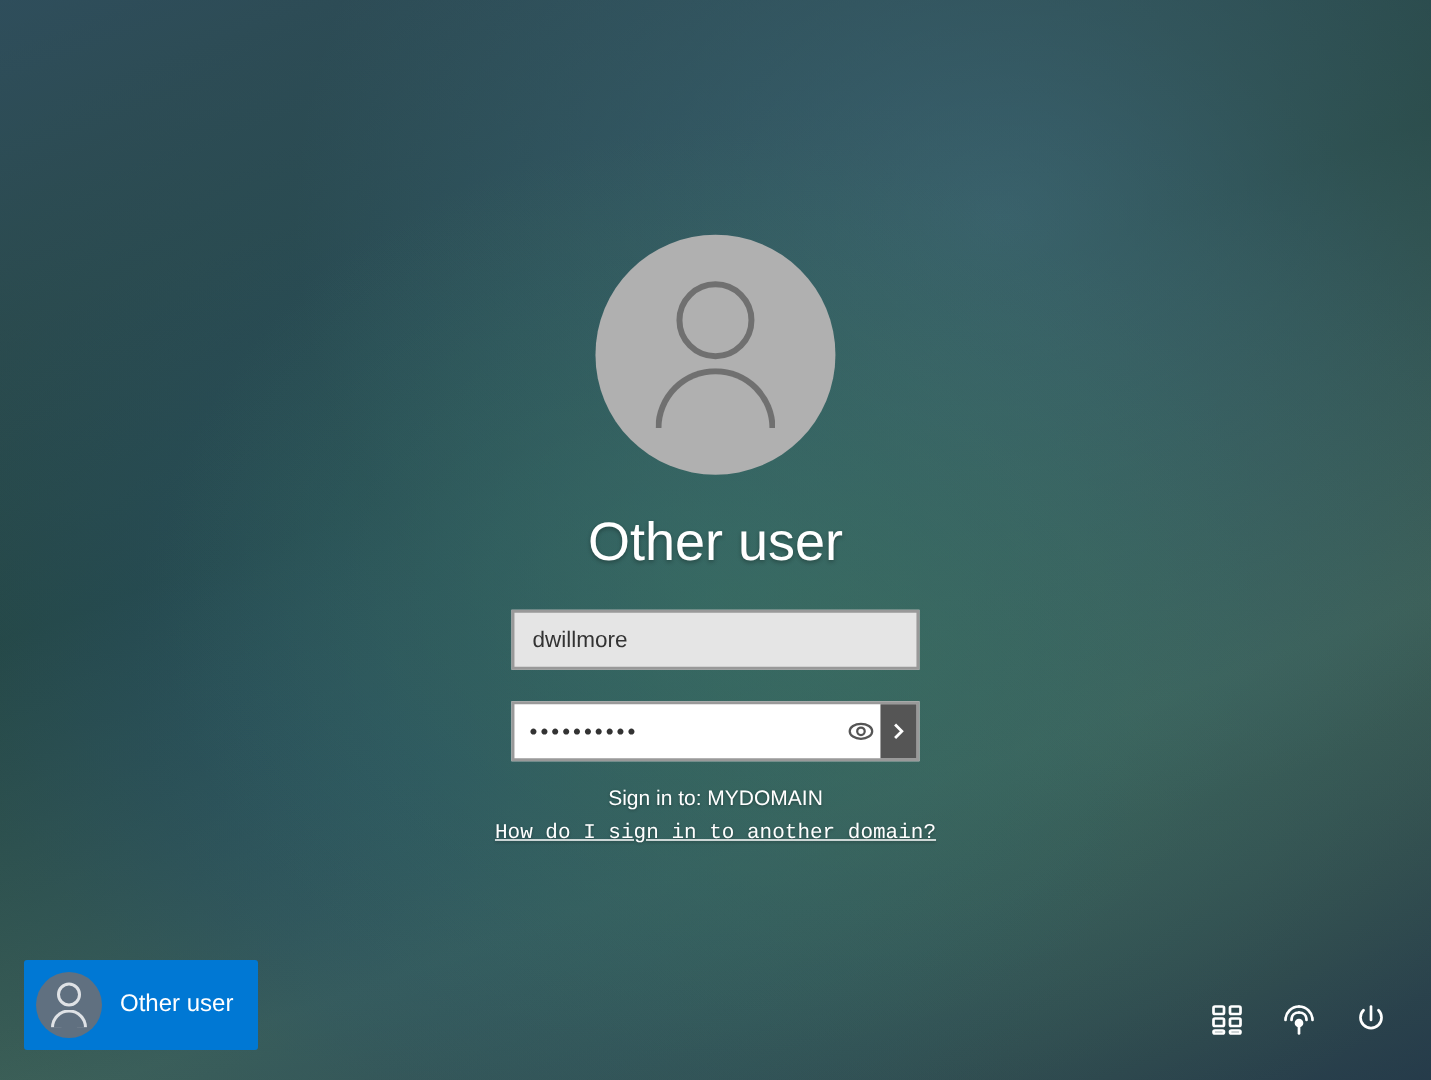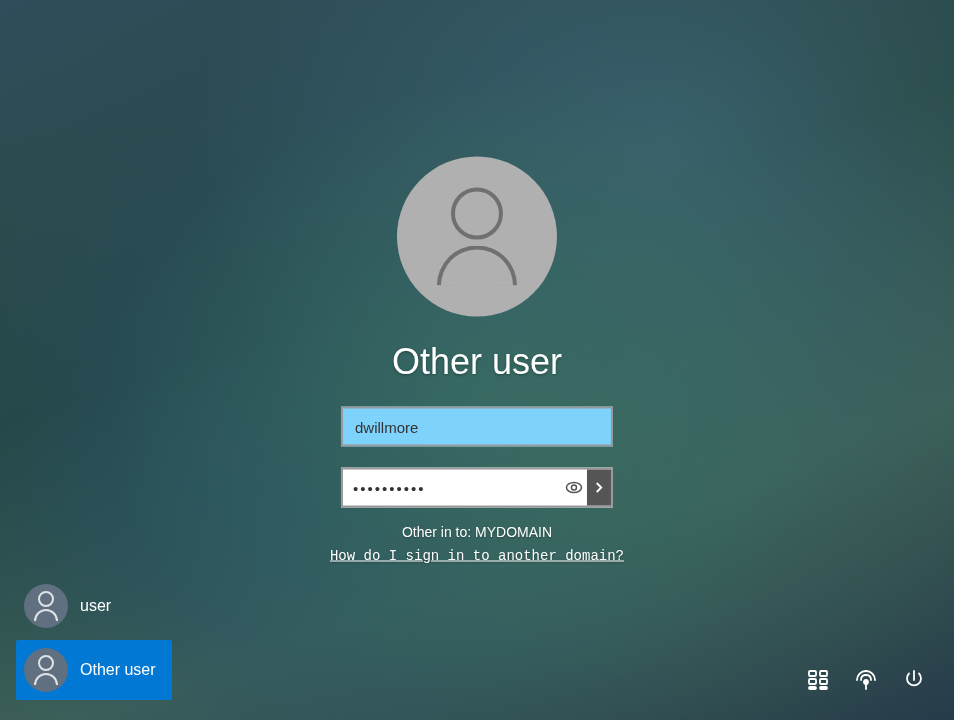--- a/index.html
+++ b/index.html
@@ -86,21 +86,21 @@
       color: white;
       font-size: 36px;
       font-weight: 300;
       margin-bottom: 24px;
       text-shadow: 0 1px 3px rgba(0,0,0,0.3);
     }
 
     .input-username {
       width: 272px;
       height: 40px;
-      background: #7dd3fc;
+      background: #e5e5e5;
       border: 2px solid #999;
       padding: 0 12px;
       font-size: 15px;
       color: #333;
       outline: none;
       margin-bottom: 21px;
     }
 
     .password-container {
       width: 272px;
@@ -288,34 +288,25 @@
         <circle cx="12" cy="12" r="3"></circle>
       </svg>
     </button>
     <button class="submit-button" title="Sign in">
       <svg width="18" height="18" viewBox="0 0 24 24" fill="none" stroke="white" stroke-width="2.5">
         <polyline points="9 18 15 12 9 6"></polyline>
       </svg>
     </button>
   </div>
 
-  <div class="sign-in-to">Other in to: MYDOMAIN</div>
+  <div class="sign-in-to">Sign in to: MYDOMAIN</div>
   <div class="how-to-sign-in">How do I sign in to another domain?</div>
 </div>
 
 <div class="user-list">
-  <div class="user-item">
-    <div class="user-avatar-small">
-      <div class="user-avatar-icon">
-        <div class="ua-head"></div>
-        <div class="ua-body"></div>
-      </div>
-    </div>
-    <span class="user-item-label">user</span>
-  </div>
   <div class="user-item active">
     <div class="user-avatar-small">
       <div class="user-avatar-icon">
         <div class="ua-head"></div>
         <div class="ua-body"></div>
       </div>
     </div>
     <span class="user-item-label">Other user</span>
   </div>
 </div>

